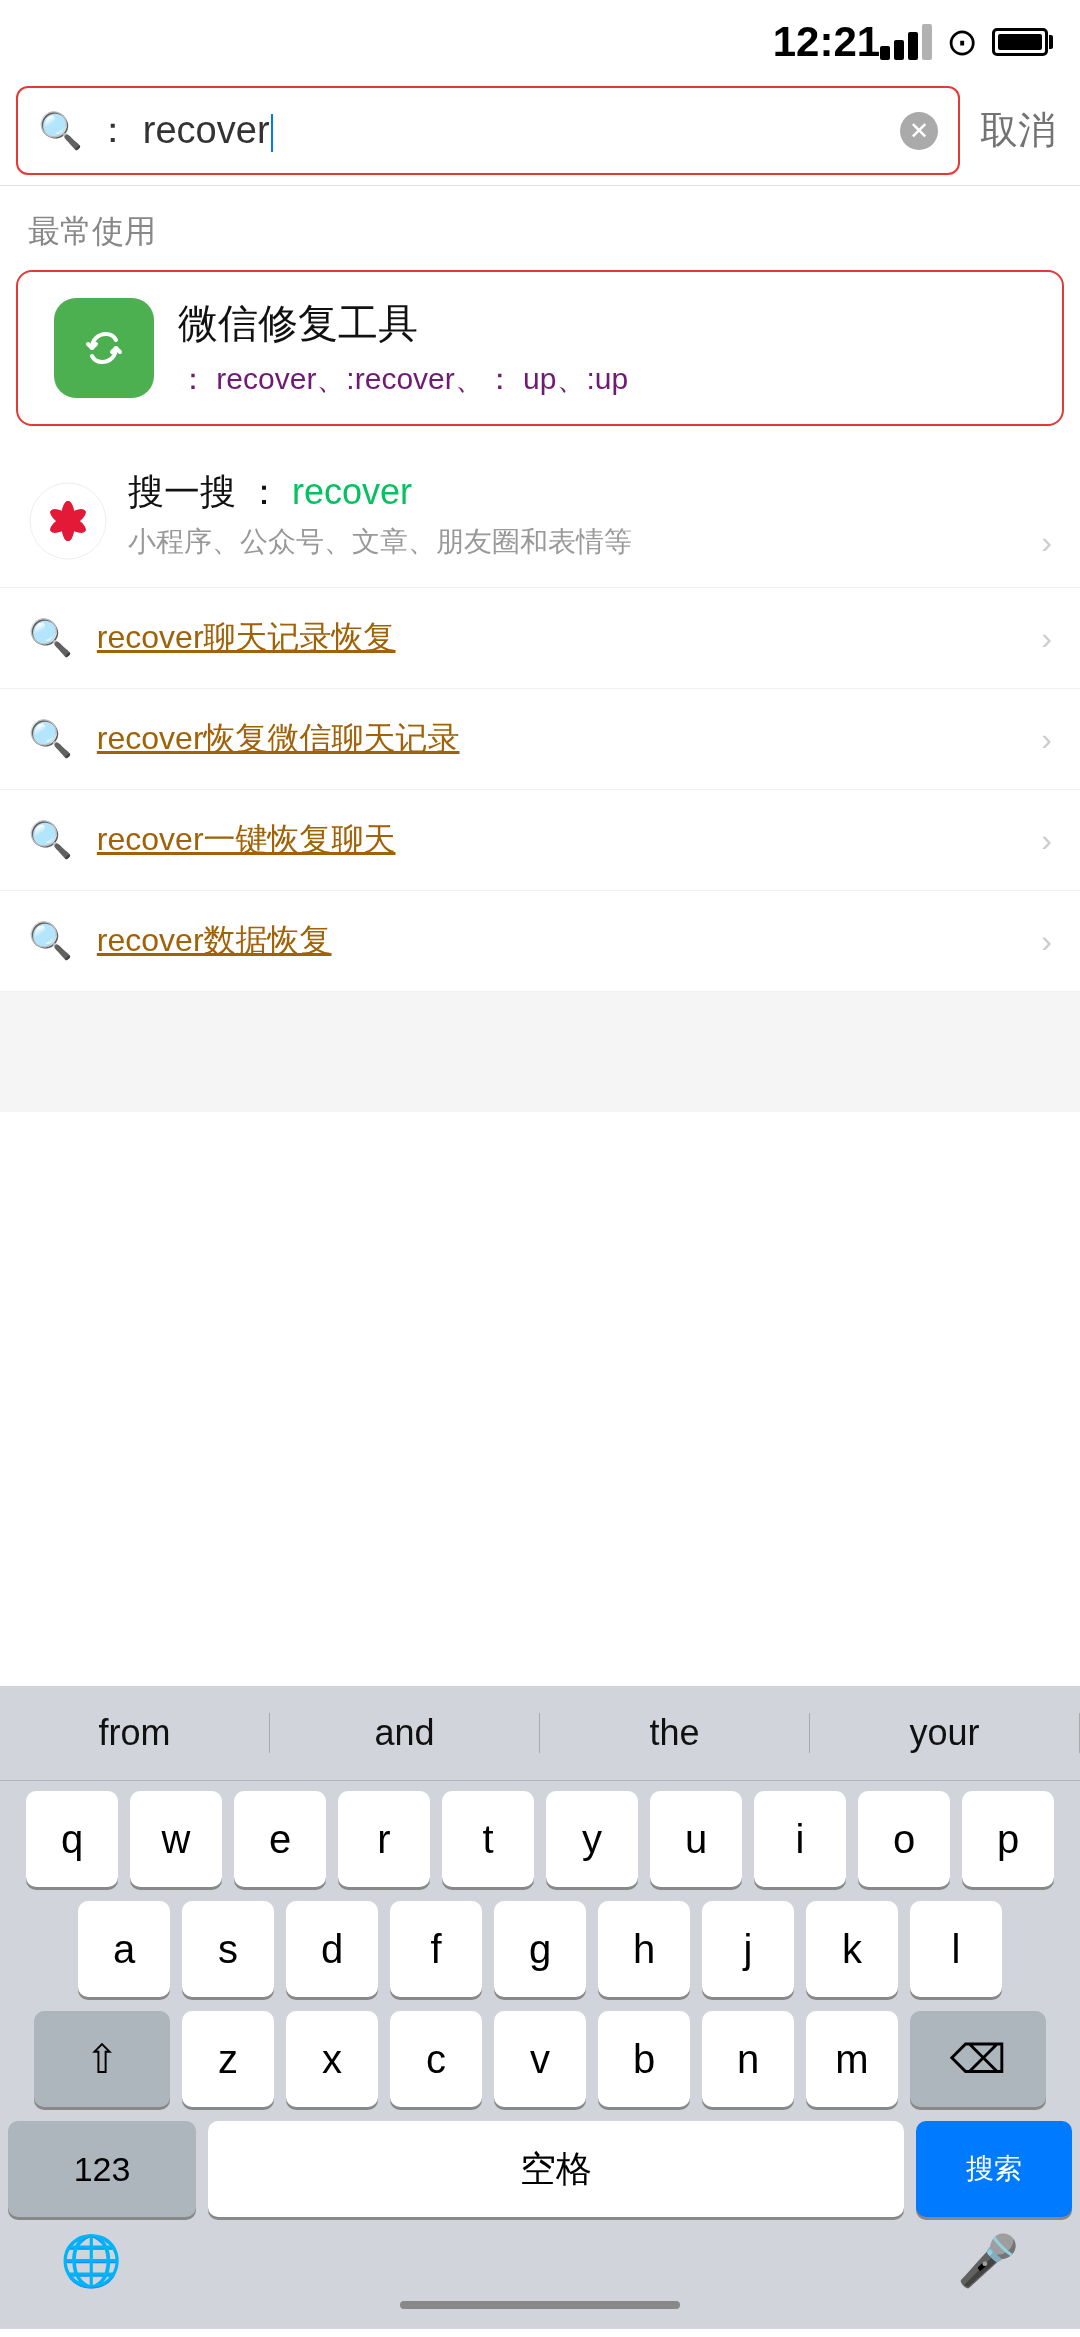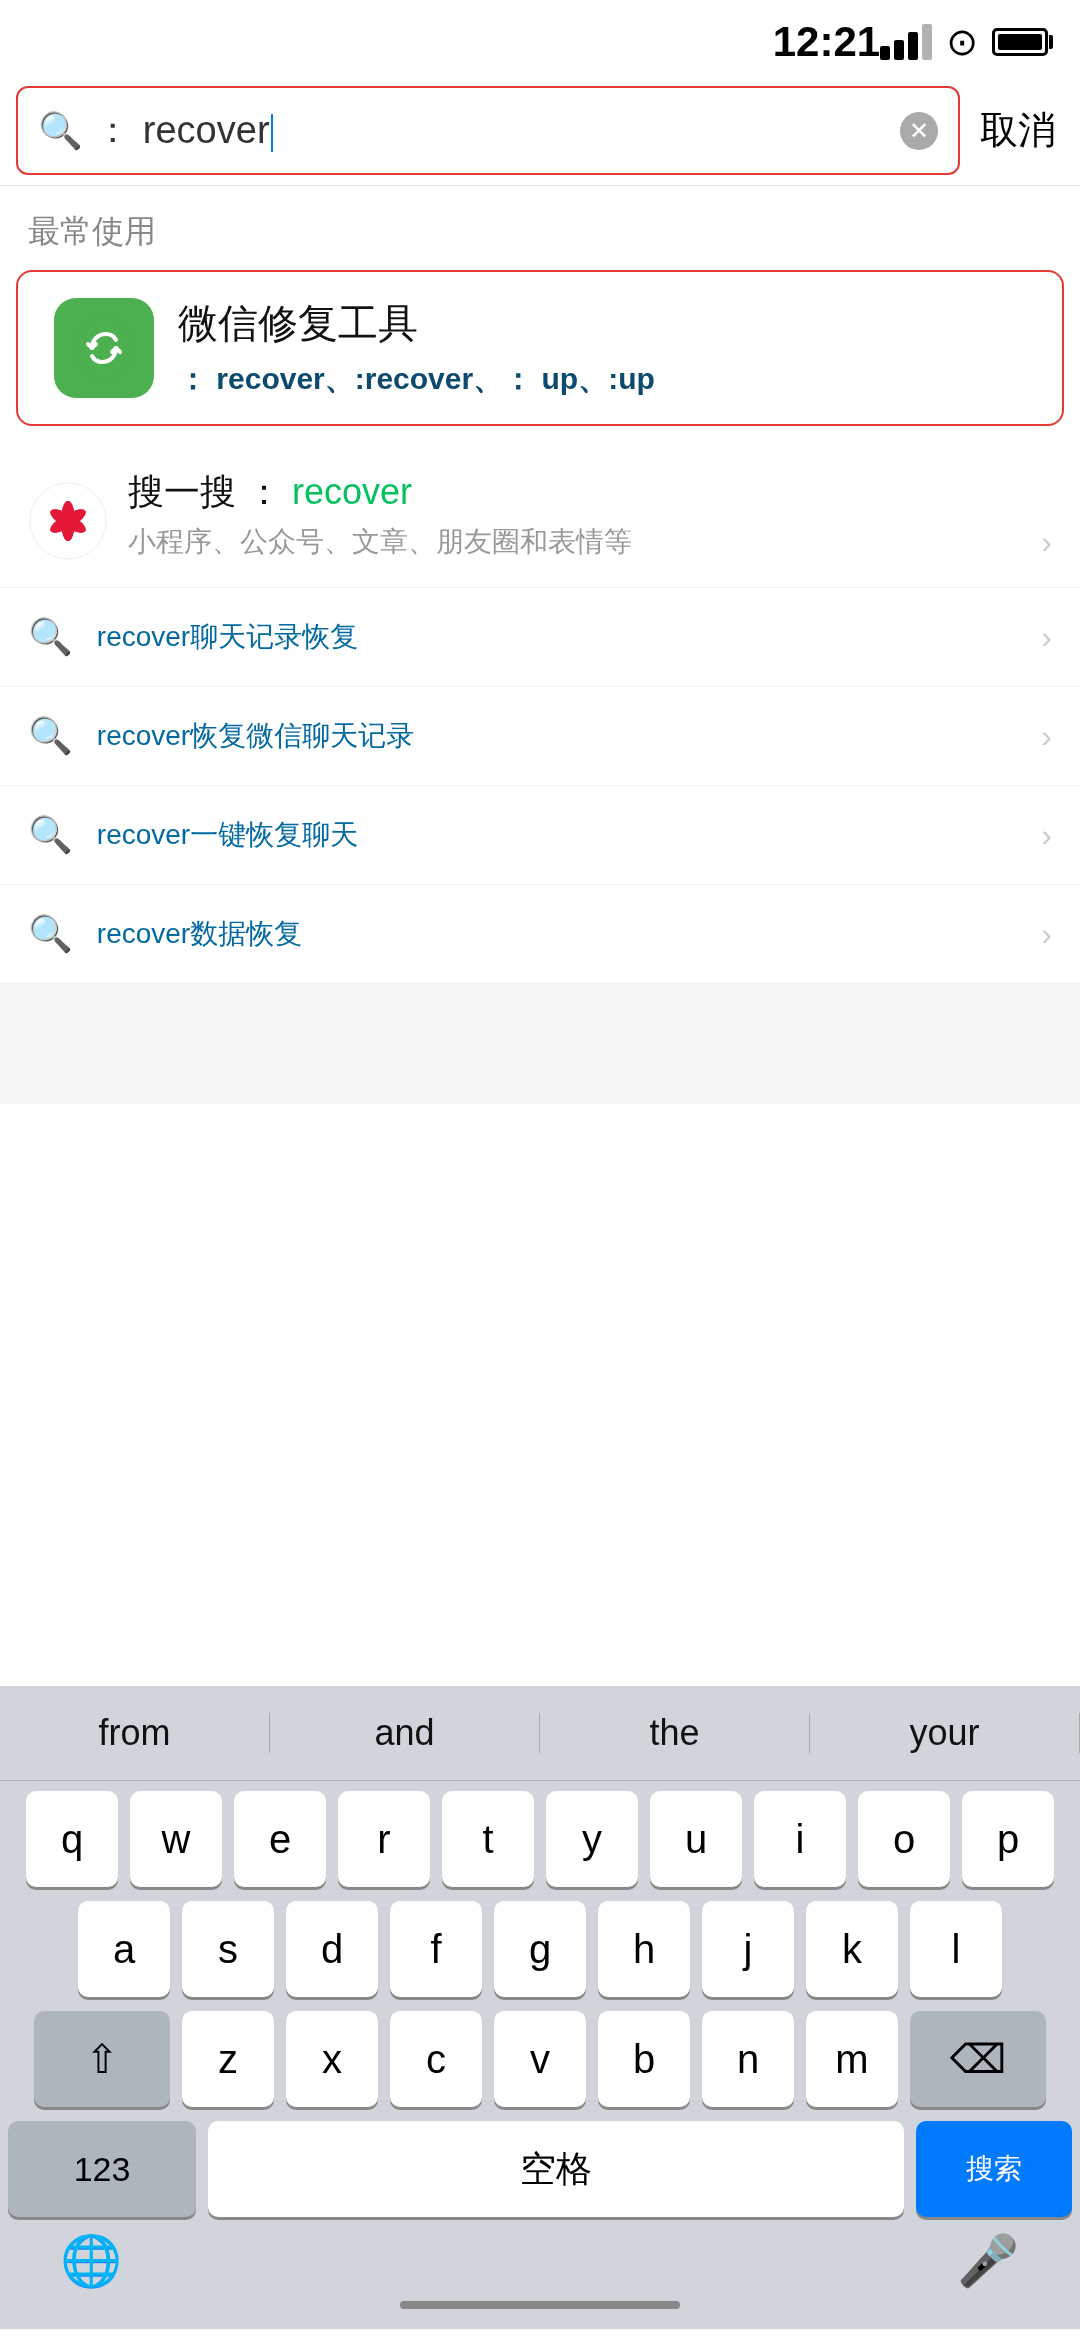--- a/index.html
+++ b/index.html
@@ -128,21 +128,21 @@
       background: #aaa;
       display: flex;
       align-items: center;
       justify-content: center;
       color: #fff;
       font-size: 24px;
       cursor: pointer;
     }
     .cancel-btn {
       font-size: 38px;
-      color: #000000;
+      color: #737373;
       white-space: nowrap;
       cursor: pointer;
       padding: 0 8px;
     }
 
     
     .section-label {
       padding: 24px 28px 16px;
       font-size: 32px;
       color: #888;
@@ -180,42 +180,42 @@
       font-size: 40px;
       color: #111;
       font-weight: 500;
       margin-bottom: 8px;
     }
     .app-tags {
       font-size: 30px;
       color: #888;
     }
     .app-tags .green {
-      color: #0c4a6e;
-      font-weight: bold;
+      color: #701a75;
     }
 
     
     .suggestion-item {
       display: flex;
       align-items: center;
       padding: 28px 28px;
       border-bottom: 1px solid #f0f0f0;
       gap: 24px;
       cursor: pointer;
     }
     .suggestion-icon {
       color: #ccc;
       font-size: 36px;
       flex-shrink: 0;
     }
     .suggestion-text {
       flex: 1;
-      font-size: 28px;
-      color: #0369a1;
+      font-size: 32px;
+      color: #a16207;
+      text-decoration: underline;
     }
     .suggestion-arrow {
       color: #ccc;
       font-size: 32px;
     }
 
     
     .wechat-search-item {
       display: flex;
       align-items: flex-end;

